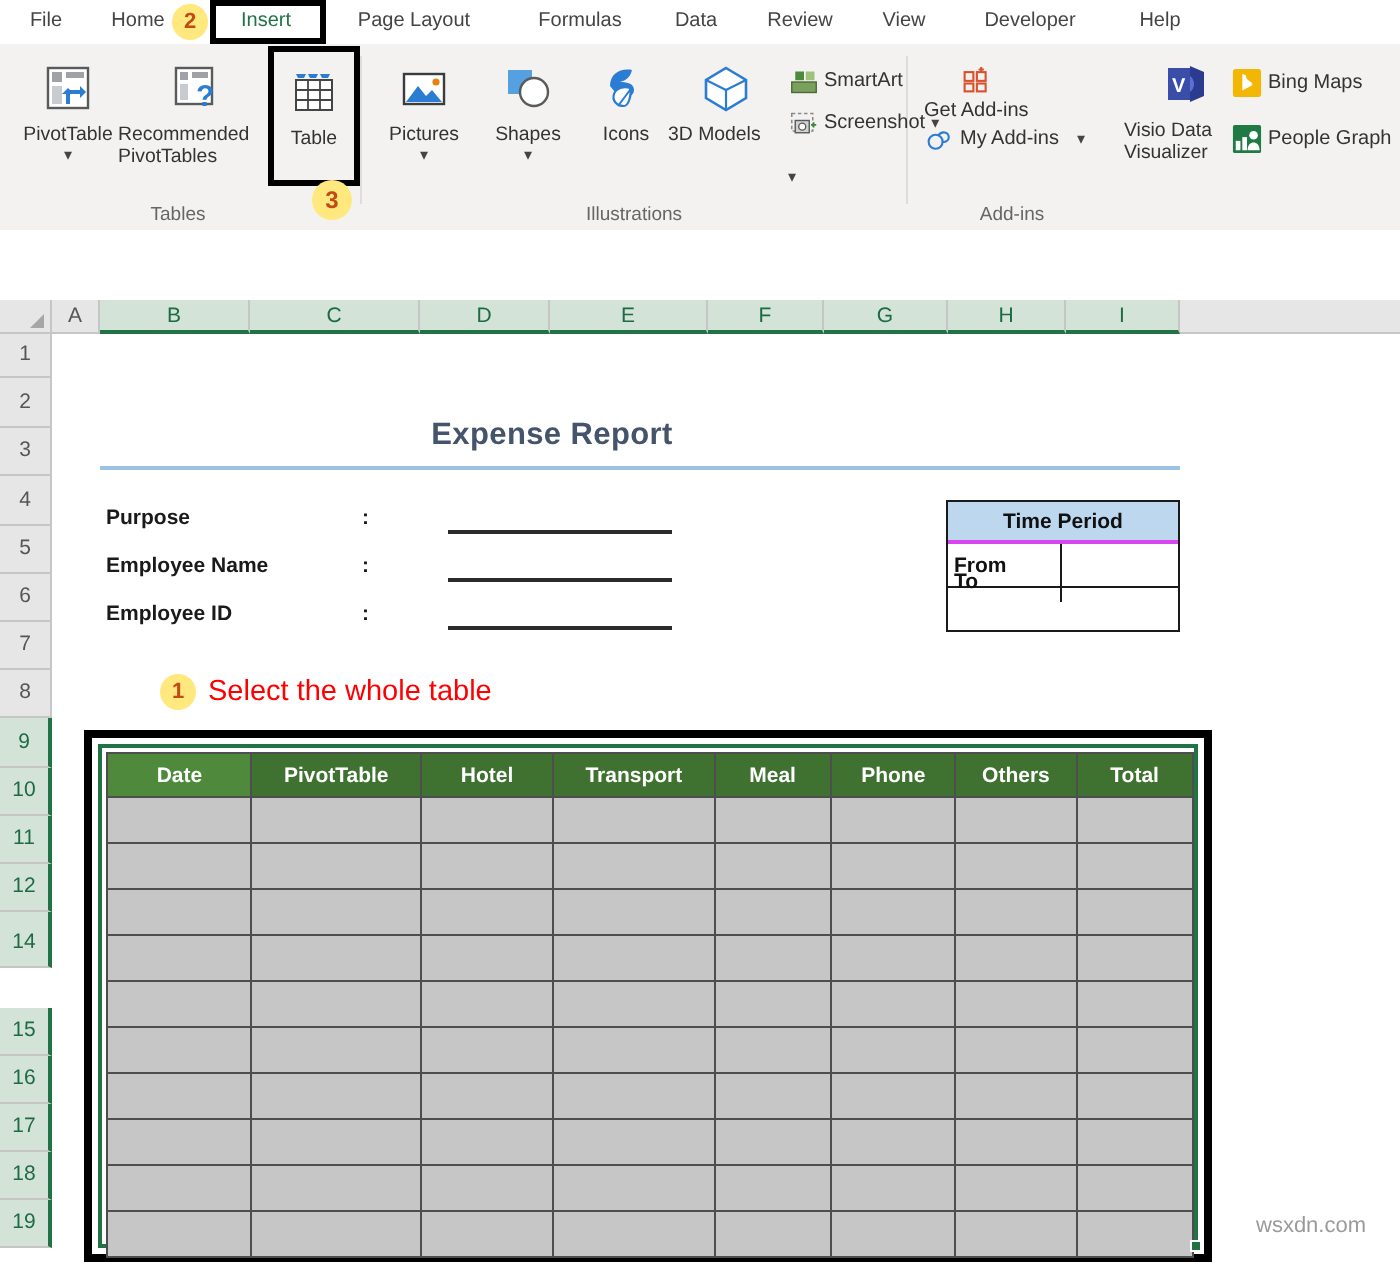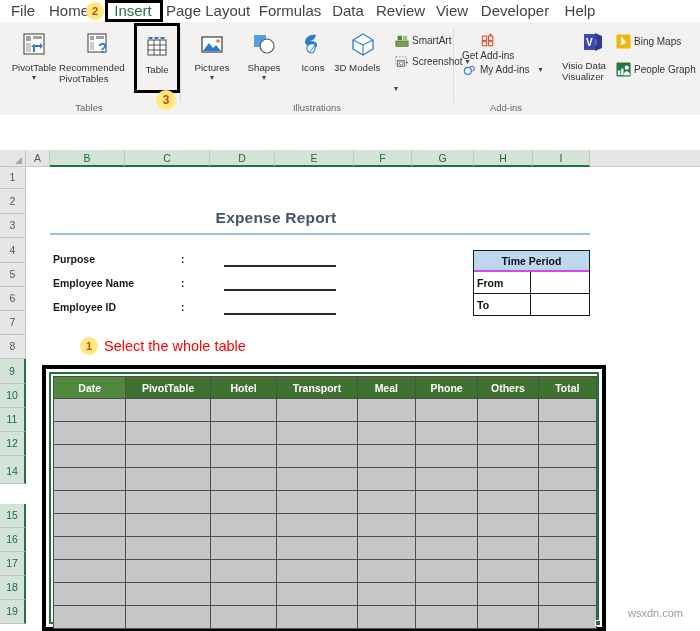--- a/index.html
+++ b/index.html
@@ -11,21 +11,21 @@
     font-family: "Liberation Sans", sans-serif;
     -webkit-font-smoothing: antialiased;
   }
   #app { position: relative; width: 700px; height: 631px; background:#fff; }
 
   
   .ribbon { position:absolute; left:0; top:0; width:700px; height:115px; background:#f3f2f1; }
   .tabbar { position:absolute; left:0; top:0; width:700px; height:22px; background:#ffffff; }
   .tab {
     position:absolute; top:0; height:22px; line-height:22px;
-    font-size:15px; color:#444444; text-align:center; white-space:nowrap;
+    font-size:10px; color:#444444; text-align:center; white-space:nowrap;
     cursor:default;
   }
   .tab.active { color:#217346; }
 
   .ribbon-body { position:absolute; left:0; top:22px; width:700px; height:93px; background:#f3f2f1; }
 
   .grp { position:absolute; top:0; height:93px; }
   .grp-label {
     position:absolute; bottom:2px; width:100%; text-align:center;
     font-size:9.5px; color:#666666; white-space:nowrap;
@@ -431,21 +431,21 @@
       <div class="fline" style="left:198px; top:122px; width:112px;"></div>
 
       <div class="flabel" style="left:27px; top:134px;">Employee ID</div>
       <div class="fcolon" style="left:155px; top:134px;">:</div>
       <div class="fline" style="left:198px; top:146px; width:112px;"></div>
 
       <div class="tp" style="left:447px; top:83px; width:117px; height:66px;">
         <div class="tp-head" style="left:0; top:0; width:115px; height:21px;">Time Period</div>
         <div class="tp-cellL" style="left:0; top:21px; width:57px; height:22px;">From</div>
         <div class="tp-cellR" style="left:57px; top:21px; width:58px; height:22px;"></div>
-        <div class="tp-cellL last" style="left:0; top:43px; width:57px; height:21px;">To</div>
+        <div class="tp-cellL last" style="left:0; top:29px; width:57px; height:21px;">To</div>
         <div class="tp-cellR last" style="left:57px; top:43px; width:58px; height:21px;"></div>
       </div>
 
       <div class="ann-bubble" style="left:54px; top:170px; width:18px; height:18px; font-size:11px;">
         <span>1</span>
       </div>
       <div class="ann-text" style="left:78px; top:171px;">Select the whole table</div>
 
       <div class="sel-outer" style="left:16px; top:198px; width:564px; height:266px;">
         <div class="sel-inner" style="left:3px; top:3px; width:550px; height:252px;">

